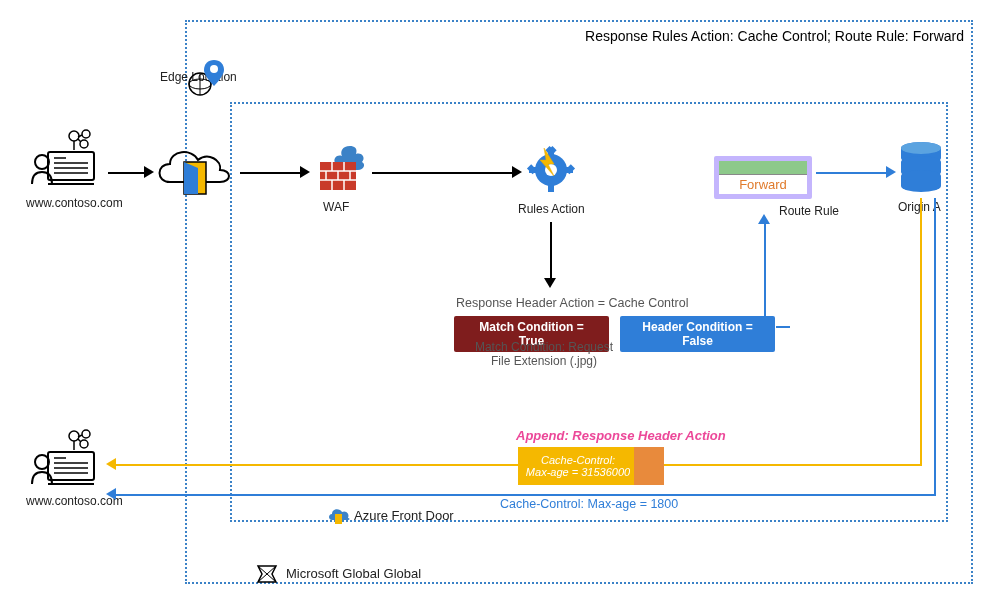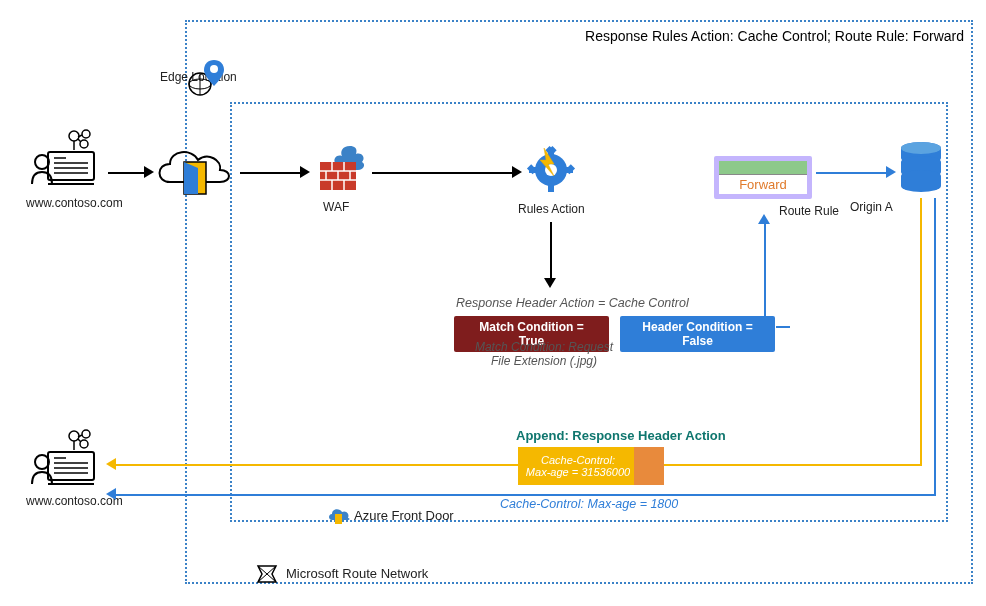--- a/index.html
+++ b/index.html
@@ -15,21 +15,21 @@
     border: 2px dotted #3b82c7;
     background: transparent;
   }
   .outer-box { left: 185px; top: 20px; width: 788px; height: 564px; }
   .inner-box { left: 230px; top: 102px; width: 718px; height: 420px; }
   .header-text {
     position: absolute; right: 22px; top: 28px;
     font-size: 14px; color: #000;
   }
   .label { position: absolute; font-size: 12px; color: #222; text-align: center; white-space: nowrap; }
-  .label.italic { font-style: italic; color: #555; }
+  .label.italic { color: #555; }
   .edge-loc { left: 160px; top: 38px; font-size: 12px; margin-top: 32px; }
   .node { position: absolute; }
   .arrow-head { position: absolute; width: 0; height: 0; }
 
   
   .pill { position: absolute; font-size: 12px; font-weight: 600; padding: 4px 12px; border-radius: 2px; }
   .pill.true { background: #7f1d1d; color: #fff; left: 454px; top: 316px; width: 155px; text-align: center; }
   .pill.false { background: #2f7ed8; color: #fff; left: 620px; top: 316px; width: 155px; text-align: center; }
 
   .forward-box {
@@ -179,45 +179,45 @@
   <svg width="46" height="54">
     <ellipse cx="23" cy="8" rx="20" ry="6" fill="#2f7ed8"></ellipse>
     <path d="M3 8 L3 18 A20 6 0 0 0 43 18 L43 8" fill="#2f7ed8"></path>
     <ellipse cx="23" cy="22" rx="20" ry="6" fill="#2f7ed8"></ellipse>
     <path d="M3 22 L3 32 A20 6 0 0 0 43 32 L43 22" fill="#2f7ed8"></path>
     <ellipse cx="23" cy="36" rx="20" ry="6" fill="#2f7ed8"></ellipse>
     <path d="M3 36 L3 46 A20 6 0 0 0 43 46 L43 36" fill="#2f7ed8"></path>
     <ellipse cx="23" cy="8" rx="20" ry="6" fill="#5ba3e0"></ellipse>
   </svg>
 </div>
-<div class="label" style="left:850px; top:200px;">Origin A</div>
+<div class="label" style="left:898px; top:200px;">Origin A</div>
 
 <div class="node" style="left:326px; top:504px;">
   <svg width="24" height="22">
     <path d="M6 16 C2 16 2 10 6 10 C6 4 14 4 16 8 C20 6 24 10 22 14 C24 14 24 16 22 16 Z" fill="#3b82c7"></path>
     <rect x="9" y="10" width="7" height="10" fill="#f5b800"></rect>
   </svg>
 </div>
 <div class="label" style="left:354px; top:508px; font-size:13px;text-align:center;">Azure Front Door</div>
 
 <div class="node" style="left:254px; top:562px;">
   <svg width="26" height="24">
     <path d="M4 4 L22 4 L18 12 L22 20 L4 20 L8 12 Z" fill="none" stroke="#000" stroke-width="1.5"></path>
     <line x1="4" y1="4" x2="22" y2="20" stroke="#000" stroke-width="1"></line>
     <line x1="22" y1="4" x2="4" y2="20" stroke="#000" stroke-width="1"></line>
   </svg>
 </div>
-<div class="label" style="left:286px; top:566px; font-size:13px;">Microsoft Route Network</div>
+<div class="label" style="left:286px; top:566px; font-size:13px;">Microsoft Global Global</div>
 
 <div class="label italic" style="left:456px; top:296px; font-size:12.5px;">Response Header Action = Cache Control</div>
 <div class="pill true">Match Condition = True</div>
 <div class="pill false">Header Condition = False</div>
 <div class="label italic" style="left:464px; top:340px; white-space:normal; width:160px; text-align:center;">Match Condition: Request File Extension (.jpg)</div>
 
-<div class="label" style="left:516px; top:428px; color:#0f766e; font-weight:600; font-size:13px;">Append: Response Header Action</div>
+<div class="label" style="left:516px; top:428px; color:#ec4899; font-style:italic; font-weight:600; font-size:13px;">Append: Response Header Action</div>
 <div class="cache-yellow">
   <span>Cache-Control:</span>
   <span>Max-age = 31536000</span>
 </div>
 <div class="append-orange"></div>
 
 <div class="label italic" style="left:500px; top:497px; color:#2f7ed8; font-size:12.5px;">Cache-Control: Max-age = 1800</div>
 
 <div class="line-h" style="left:108px; top:172px; width:36px;"></div>
 <div class="arrow-head tri-right-black" style="left:144px; top:166px;"></div>

